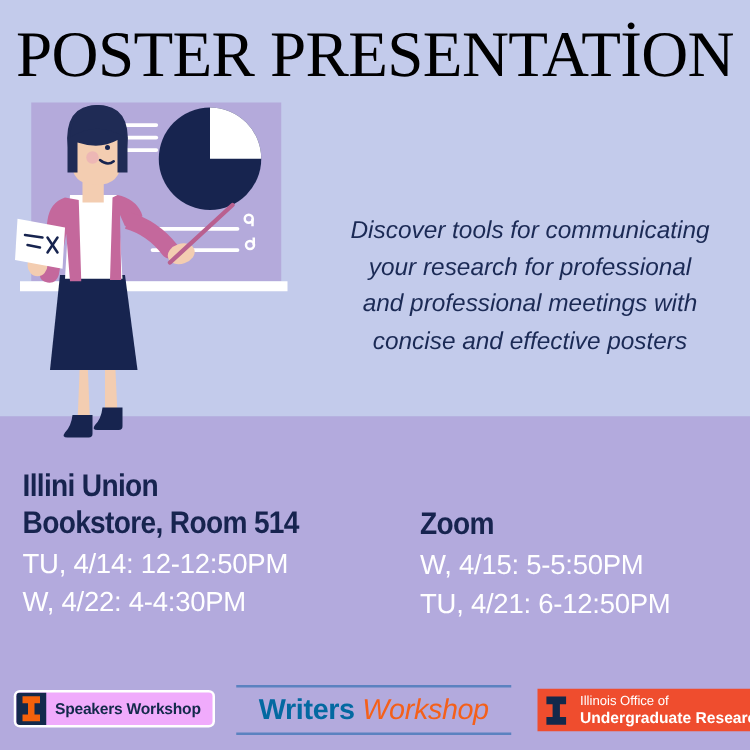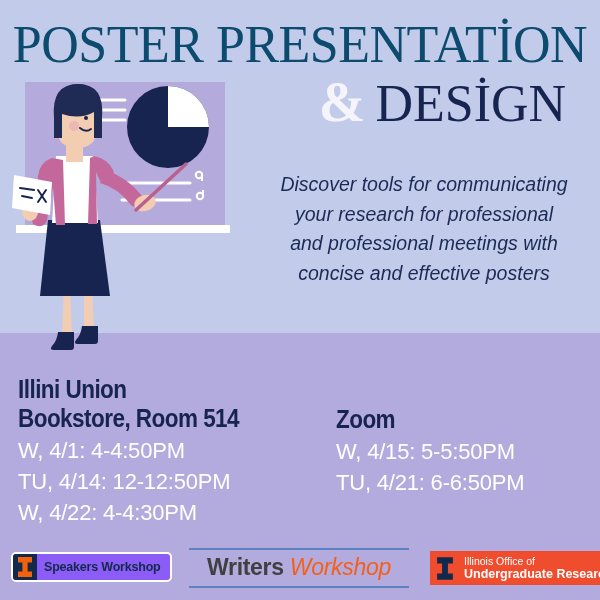--- a/index.html
+++ b/index.html
@@ -19,21 +19,21 @@
   }
 
   
   .title-line1{
     position:absolute;left:0;top:19px;width:600px;
     text-align:center;
     font-family:"Liberation Serif", serif;
     font-weight:400;
     font-size:52px;
     letter-spacing:-0.5px;
-    color:#0c4a6e;
+    color:#000000;
     line-height:1;
     white-space:nowrap;
   }
   .title-line2{
     position:absolute;left:285px;top:74px;width:315px;
     text-align:center;
     font-family:"Liberation Serif", serif;
     font-weight:400;
     font-size:52px;
     color:#17244f;
@@ -82,21 +82,21 @@
   
   .footer{position:absolute;left:0;top:541px;width:600px;height:59px;}
 
   .logo-speakers{
     position:absolute;left:11px;top:11px;
     height:30px;display:flex;align-items:stretch;
     background:#ffffff;border-radius:5px;padding:2px;
     box-sizing:border-box;
   }
   .logo-speakers-inner{
-    display:flex;align-items:stretch;background:#8b5cf6;
+    display:flex;align-items:stretch;background:#f0abfc;
     border-radius:3px;overflow:hidden;
   }
   .iblock{
     background:#13294b;width:24px;
     display:flex;align-items:center;justify-content:center;
     flex:0 0 auto;
   }
   .iblock svg{display:block;}
   .logo-speakers-text{
     display:flex;align-items:center;
@@ -104,21 +104,21 @@
     font-size:12.5px;font-weight:700;color:#13294b;
     white-space:nowrap;letter-spacing:-0.2px;
   }
 
   .logo-writers{
     position:absolute;left:189px;top:7px;width:220px;
     border-top:2.5px solid #5b82c0;border-bottom:2.5px solid #5b82c0;
     padding:4px 0 5px 0;text-align:center;
   }
   .logo-writers-text{font-size:23px;white-space:nowrap;letter-spacing:-0.3px;}
-  .w-bold{font-weight:700;color:#404040;}
+  .w-bold{font-weight:700;color:#0369a1;}
   .w-italic{font-style:italic;color:#f4601a;font-weight:400;}
 
   .logo-iour{
     position:absolute;left:430px;top:10px;
     height:34px;background:#ef4d2e;
     display:flex;align-items:stretch;
     padding:3px 5px 3px 3px;box-sizing:border-box;
   }
   .iour-iblock{
     width:24px;display:flex;align-items:center;justify-content:center;flex:0 0 auto;
@@ -214,48 +214,44 @@
 
       <g>
         <circle cx="86" cy="58" r="2" fill="#17244f"></circle>
         <path d="M80 68 q6 5 11 1" stroke="#17244f" stroke-width="2" fill="none" stroke-linecap="round"></path>
         <circle cx="74" cy="66" r="5" fill="#e7a6b8" opacity="0.55"></circle>
       </g>
     </svg>
   </div>
 
   <div class="title-line1">POSTER PRESENTATİON</div>
-  <div class="title-line2">
-    <span class="amp">&amp;</span><span>DESİGN</span>
-  </div>
 
   <div class="desc">
     <div>Discover tools for communicating</div>
     <div>your research for professional</div>
     <div>and professional meetings with</div>
     <div>concise and effective posters</div>
   </div>
 
   <div class="sched">
 
     <div class="col-left">
       <div class="venue">Illini Union</div>
       <div class="venue">Bookstore, Room 514</div>
       <div class="times">
-        <div class="timeline">W, 4/1: 4-4:50PM</div>
         <div class="timeline">TU, 4/14: 12-12:50PM</div>
         <div class="timeline">W, 4/22: 4-4:30PM</div>
       </div>
     </div>
 
     <div class="col-right">
       <div class="venue">Zoom</div>
       <div class="times">
         <div class="timeline">W, 4/15: 5-5:50PM</div>
-        <div class="timeline">TU, 4/21: 6-6:50PM</div>
+        <div class="timeline">TU, 4/21: 6-12:50PM</div>
       </div>
     </div>
 
   </div>
 
   <div class="footer">
 
     <div class="logo-speakers">
       <div class="logo-speakers-inner">
         <div class="iblock">

